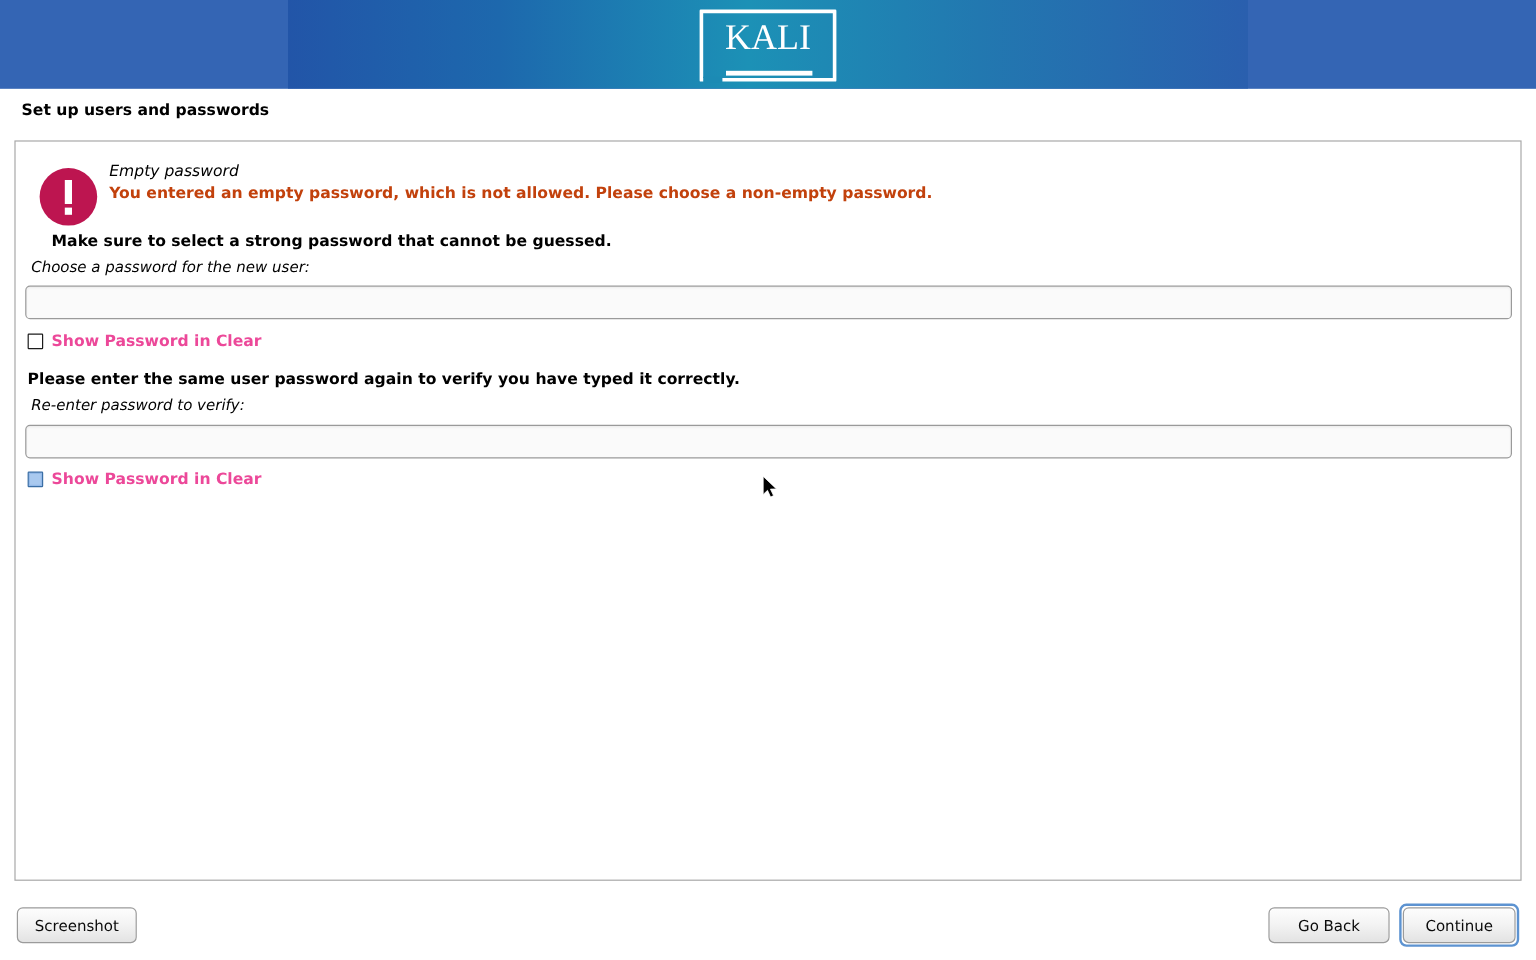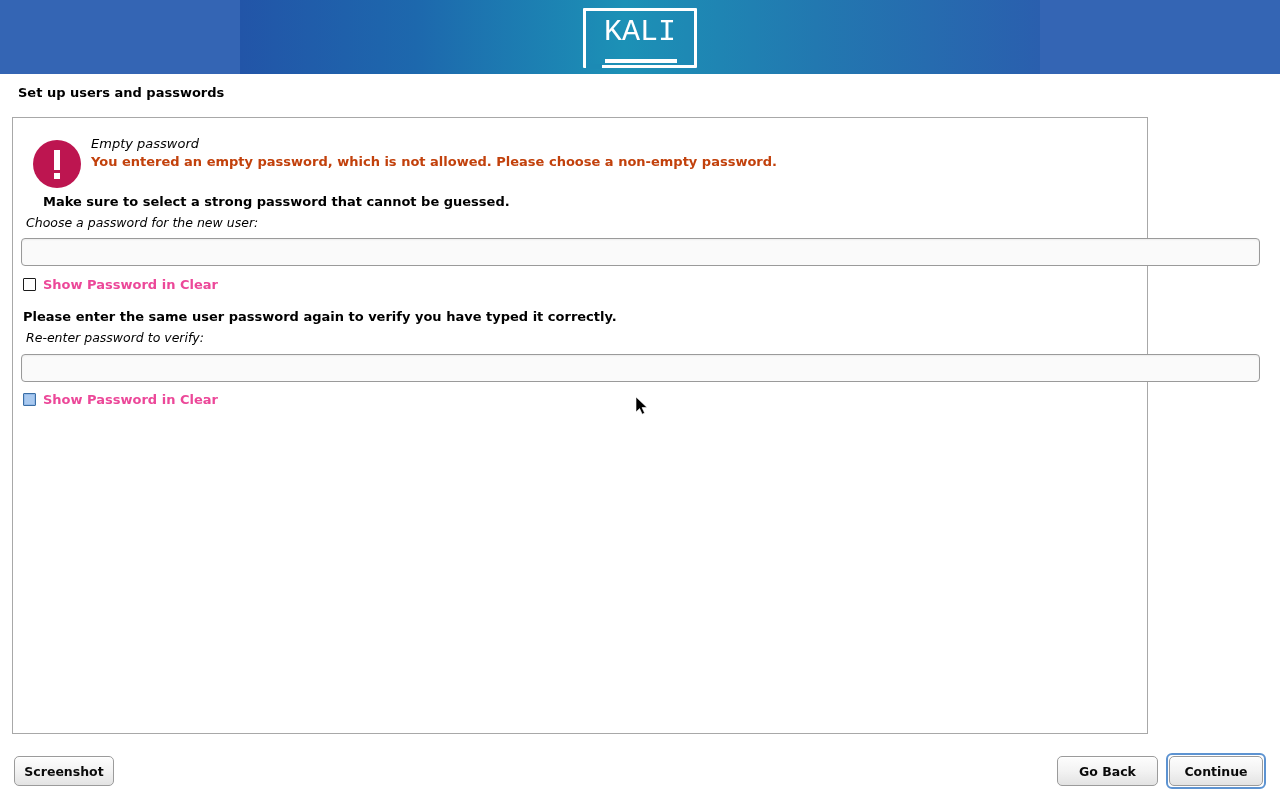--- a/index.html
+++ b/index.html
@@ -53,41 +53,41 @@
     left: 22px; bottom: 5px;
     width: 72px; height: 4px;
     background: #ffffff;
   }
   .logo-text {
     position: absolute;
     left: 0; top: 5px;
     width: 114px;
     text-align: center;
     color: #ffffff;
-    font-family: Liberation Mono, monospace;
+    font-family: Liberation Serif, serif;
     font-size: 30px;
     font-weight: 400;
     letter-spacing: 0px;
     line-height: 38px;
   }
 
   
   #page-title {
     position: absolute;
     left: 18px; top: 85px;
     font-size: 13px;
     font-weight: bold;
     color: #000000;
   }
 
   
   #content-panel {
     position: absolute;
     left: 12px; top: 117px;
-    width: 1136px; height: 617px;
+    width: 1256px; height: 617px;
     border: 1px solid #a8a8a8;
     background: #ffffff;
   }
 
   
   #error-block {
     position: absolute;
     left: 10px; top: 9px;
     width: 1230px;
   }
@@ -195,21 +195,21 @@
 
   
   .btn {
     position: absolute;
     height: 30px;
     border: 1px solid #9b9b9b;
     border-radius: 5px;
     background: linear-gradient(180deg, #fdfdfd 0%, #f3f3f3 48%, #e3e3e3 100%);
     font-family: "DejaVu Sans", "Liberation Sans", sans-serif;
     font-size: 12.5px;
-    font-weight: bold;
+    font-weight: normal;
     color: #0a0a0a;
     display: flex;
     align-items: center;
     justify-content: center;
     cursor: default;
     box-shadow: 0 1px 0 rgba(255,255,255,0.9) inset;
     text-align: right;
   }
   #btn-screenshot { left: 14px; top: 756px; width: 100px; }
   #btn-goback     { left: 1057px; top: 756px; width: 101px; }

